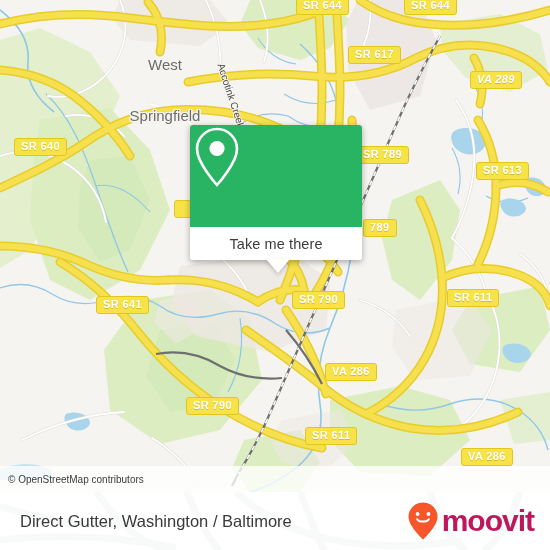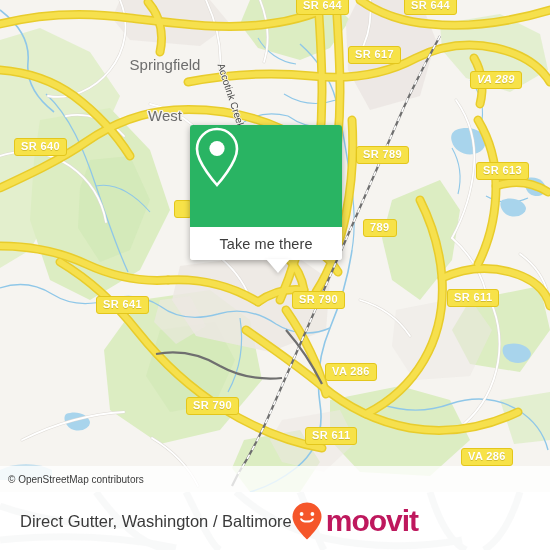--- a/index.html
+++ b/index.html
@@ -56,21 +56,21 @@
     white-space:nowrap;
     transform-origin:left top;
     text-shadow:
       -1px 0 #f6f4f0, 1px 0 #f6f4f0,
       0 -1px #f6f4f0, 0 1px #f6f4f0;
   }
 
   
   .card{
     position:absolute;
-    left:190px;top:125px;width:152px;
+    left:190px;top:125px;width:172px;
     border-radius:3px;
     box-shadow:0 2px 6px rgba(0,0,0,.32);
     overflow:visible;
     z-index:40;
   }
   .card-top{
     background:#29b463;
     height:102px;
     border-radius:3px 3px 0 0;
     display:flex;align-items:center;justify-content:center;
@@ -103,21 +103,21 @@
     z-index:50;
   }
   .attrib span{
     color:#3b3b3b;font-size:10px;padding-left:8px;
   }
 
   
   .footer{
     position:absolute;left:0;top:492px;width:550px;height:58px;
     background:#ffffff;
-    display:flex;align-items:center;
+    display:flex;align-items:center;justify-content:space-between;
     overflow:hidden;
   }
   .footer-wm{
     position:absolute;left:0;top:-492px;width:550px;height:550px;
     opacity:.06;pointer-events:none;
   }
   .footer-title{
     position:relative;z-index:2;
     padding-left:20px;color:#3a3a3a;font-size:16.5px;white-space:nowrap;
   }
@@ -304,22 +304,22 @@
 
       <path class="rail" d="M440,36 C426,62 412,88 400,116 C386,148 372,180 358,212 C344,244 330,276 316,308 C302,340 288,372 274,404 C264,428 252,452 238,474"></path>
       <path class="raild" d="M440,36 C426,62 412,88 400,116 C386,148 372,180 358,212 C344,244 330,276 316,308 C302,340 288,372 274,404 C264,428 252,452 238,474"></path>
       <path class="rail" stroke-width="1.6" d="M238,474 L232,486"></path>
 
       <path class="rail" stroke-width="1.4" d="M286,330 C300,346 312,364 322,384"></path>
       <path class="rail" stroke-width="1.4" d="M282,378 C260,380 238,376 220,366 C200,354 178,350 156,354"></path>
     </svg>
 
     <div class="place" style="left:105px;top:22px;width:120px;">
+      <div>West</div>
       <div>Springfield</div>
-      <div>West</div>
     </div>
 
     <div class="creek-label" style="left:226px;top:62px;transform:rotate(72deg);">Accotink Creek</div>
 
     <div class="shield" style="left:296px;top:-3px;">SR 644</div>
     <div class="shield" style="left:404px;top:-3px;">SR 644</div>
     <div class="shield" style="left:348px;top:46px;">SR 617</div>
     <div class="shield" style="left:470px;top:71px;font-style:italic;">VA 289</div>
     <div class="shield" style="left:14px;top:138px;">SR 640</div>
     <div class="shield" style="left:356px;top:146px;text-align:center;">SR 789</div>

